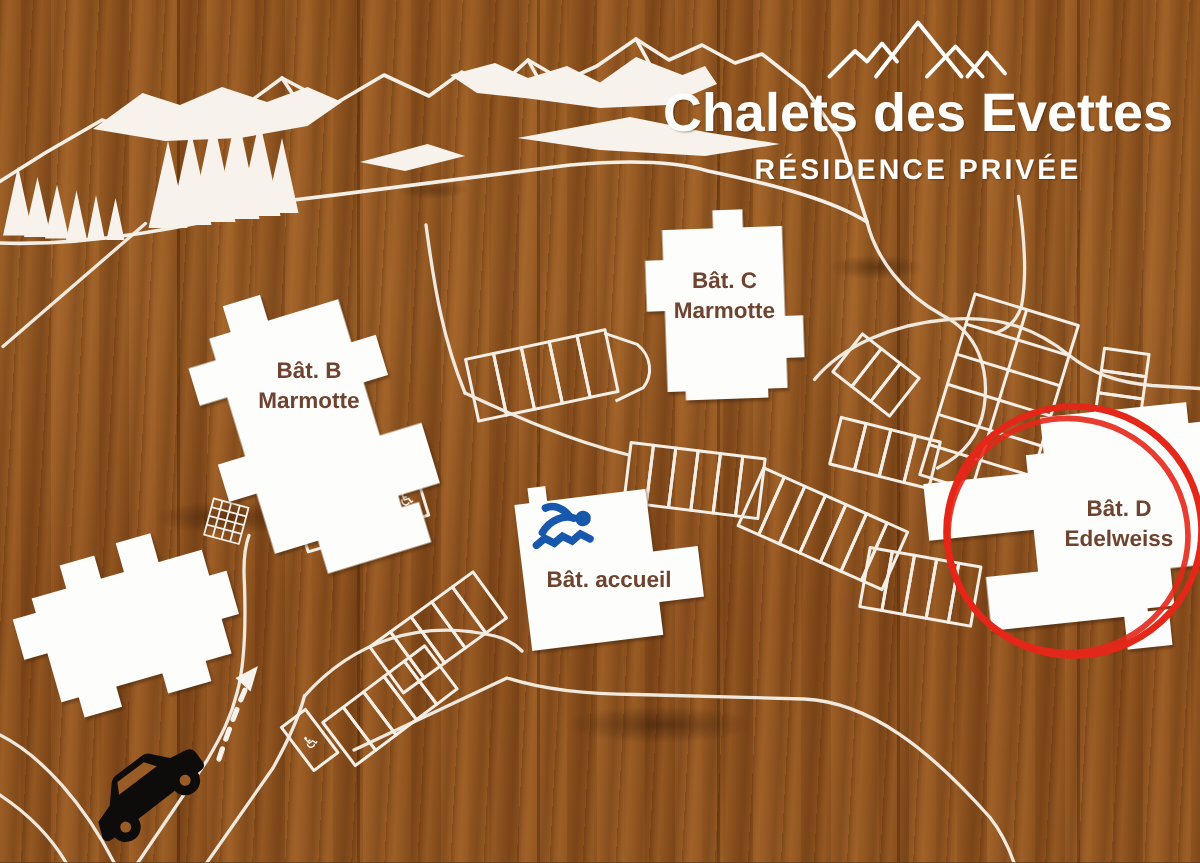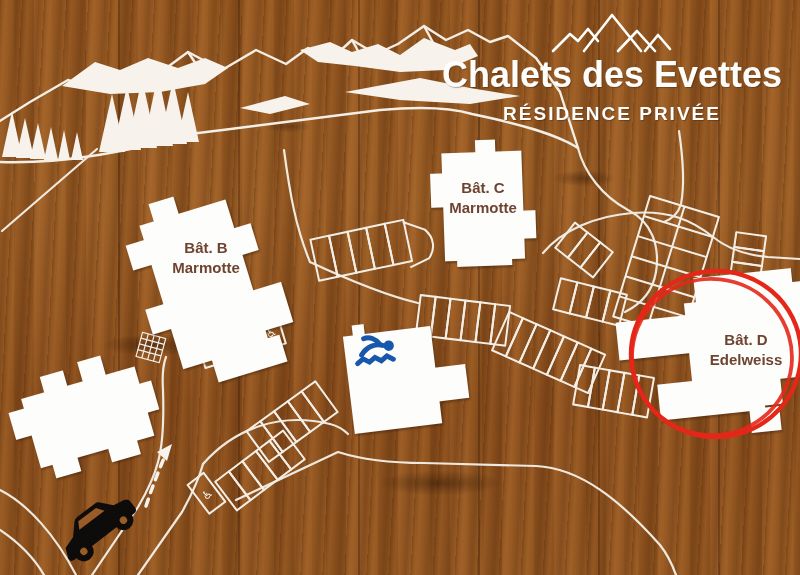--- a/index.html
+++ b/index.html
@@ -246,20 +246,21 @@
   </div>
   <div class="lbl" style="left:425px;top:178px;width:116px;">
     <div>Bât. C</div>
     <div>Marmotte</div>
   </div>
   <div class="lbl" style="left:688px;top:330px;width:116px;">
     <div>Bât. D</div>
     <div>Edelweiss</div>
   </div>
   <div class="lbl" style="left:347px;top:377px;width:118px;">
+    <div>Bât. accueil</div>
   </div>
 
   <svg class="swim" width="52" height="42" viewBox="0 0 52 42">
     <g fill="none" stroke="#1758ad" stroke-width="5" stroke-linecap="round">
       <path d="M4,33 L10,29 L16,33 L22,29 L28,33 L34,29 L40,33"></path>
       <path d="M9,25 C15,17 25,15 31,18"></path>
       <path d="M13,9 C19,7 25,11 28,16"></path>
     </g>
     <circle cx="37" cy="19" r="5.2" fill="#1758ad"></circle>
   </svg>

